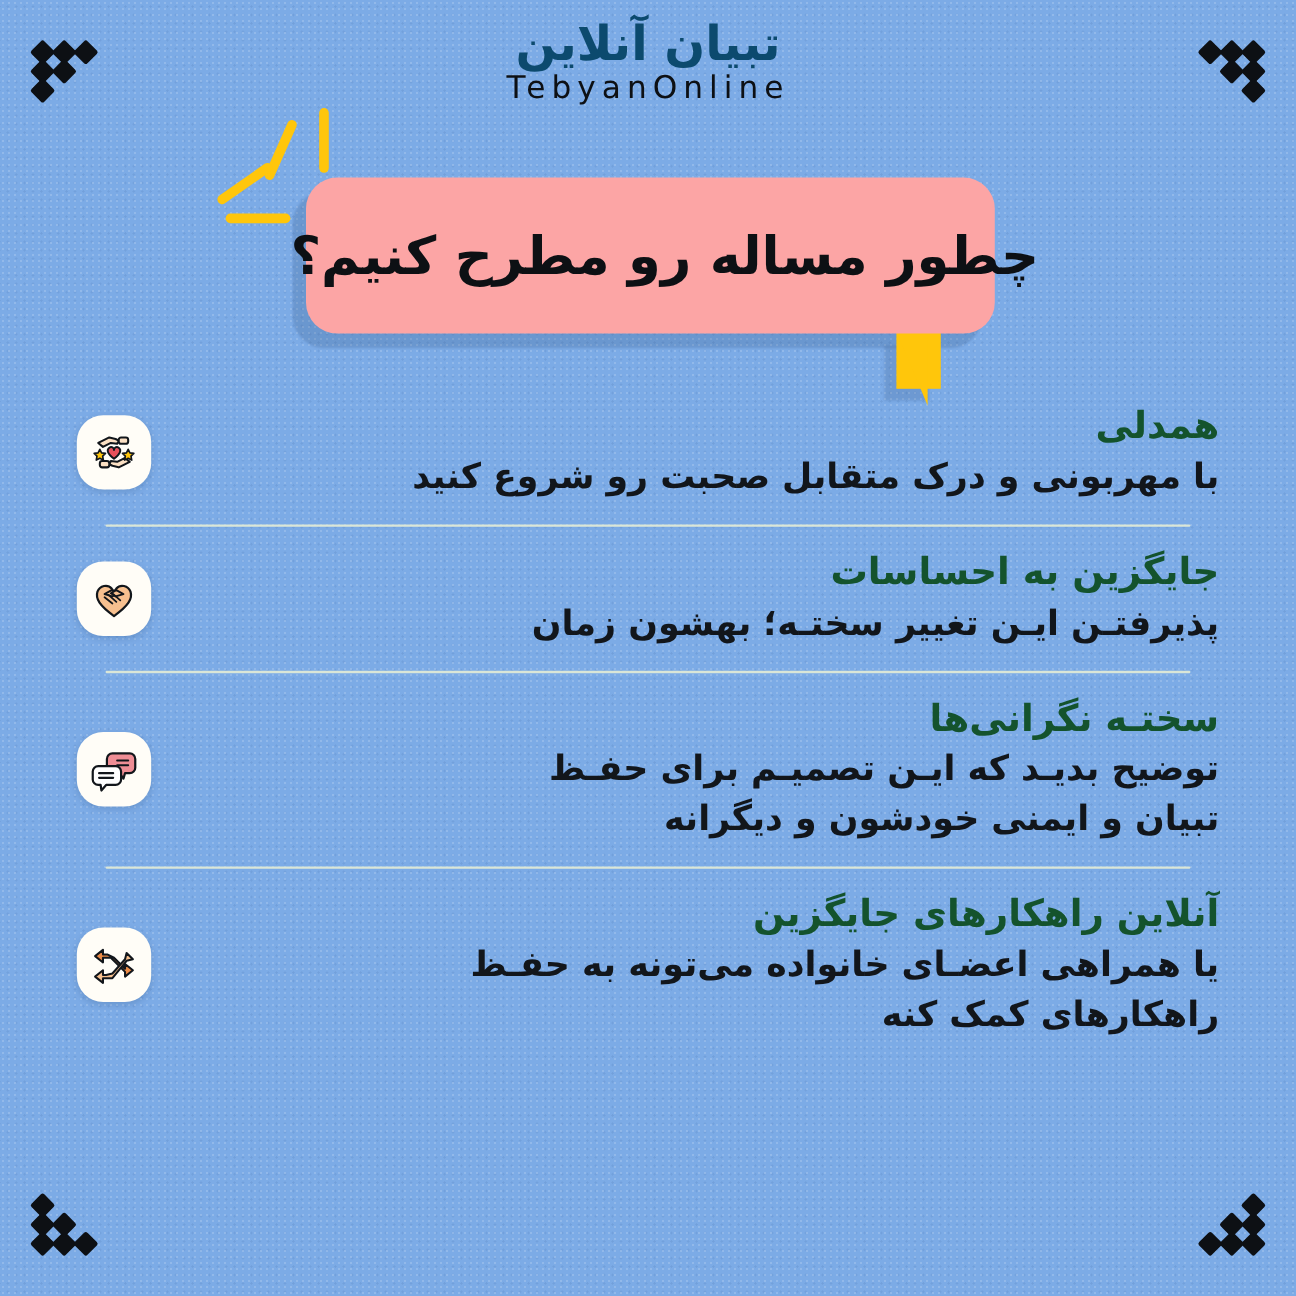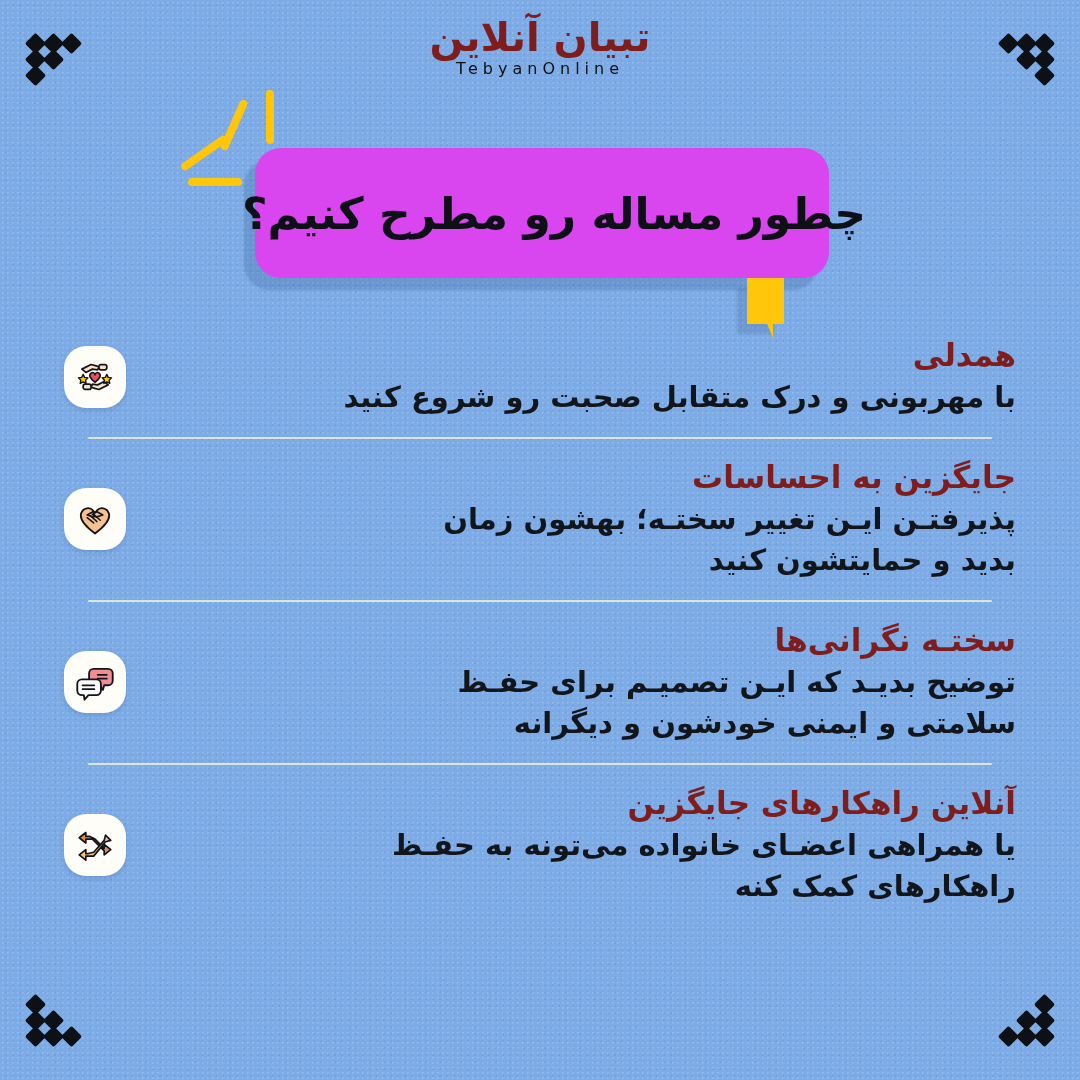--- a/index.html
+++ b/index.html
@@ -43,26 +43,26 @@
   .c-tr{ top:22px;  right:28px; transform:scaleX(-1); }
   .c-bl{ bottom:22px; left:28px; transform:scaleY(-1); }
   .c-br{ bottom:22px; right:28px; transform:scale(-1,-1); }
 
   
   .logo{
     position:absolute; top:14px; left:0; right:0;
     text-align:center;
   }
   .logo-fa{
-    font-size:40px; font-weight:700; color:#7f1d1d;
+    font-size:40px; font-weight:700; color:#0c4a6e;
     letter-spacing:-1px; line-height:1.15;
     direction:rtl;
   }
   .logo-en{
-    font-size:16px; font-weight:400; color:#0d1014;
+    font-size:26px; font-weight:400; color:#0d1014;
     letter-spacing:5px; direction:ltr;
     margin-top:-1px;
   }
 
   
   .rays{ position:absolute; left:196px; top:84px; width:120px; height:120px; }
   .ray{ position:absolute; background:#ffc60b; border-radius:4px; }
   .r1{ width:8px;  height:54px; left:70px;  top:6px;  transform:rotate(0deg); }
   .r2{ width:8px;  height:54px; left:34px;  top:14px; transform:rotate(24deg); }
   .r3{ width:8px;  height:54px; left:4px;   top:42px; transform:rotate(55deg); }
@@ -72,21 +72,21 @@
   .bubble-shadow{
     position:absolute; left:244px; top:160px;
     width:574px; height:130px;
     background:rgba(30,60,105,.18);
     border-radius:26px;
     filter:blur(1px);
   }
   .bubble{
     position:absolute; left:255px; top:148px;
     width:574px; height:130px;
-    background:#d946ef;
+    background:#fca5a5;
     border-radius:26px;
     display:flex; align-items:center; justify-content:center;padding-left:24px;
   }
   .bubble-title{
     font-size:44px; font-weight:700; color:#0d1014;
     direction:rtl; letter-spacing:-1px; white-space:nowrap;
   }
   .bubble-tail{
     position:absolute; left:747px; top:276px;
     width:0; height:0;
@@ -126,21 +126,21 @@
     display:flex; align-items:center; justify-content:center;
     box-shadow:0 2px 5px rgba(30,60,105,.18);
   }
   .sec-icon svg{ width:42px; height:42px; display:block; }
   .sec-text{
     flex:1 1 auto;
     text-align:right; direction:rtl;
     min-width:0;
   }
   .sec-head{
-    font-size:31px; font-weight:700; color:#7f1d1d;
+    font-size:31px; font-weight:700; color:#14532d;
     line-height:1.28; letter-spacing:-.6px;text-align:right;
   }
   .sec-body{
     font-size:29px; font-weight:600; color:#12161b;
     line-height:1.42; letter-spacing:-.4px;
     margin-top:1px;
   }
   .sec-body div{ white-space:nowrap; }
 
   .divider{
@@ -241,41 +241,40 @@
           <path d="M32 54 C14 41 8 32 11 23 C14 15 24 13 29 19 L32 23 L35 19 C40 13 50 15 53 23 C56 32 50 41 32 54 Z" fill="#f7c08f" stroke="#12161b" stroke-width="2.8" stroke-linejoin="round"></path>
           <path d="M20 26 L29 21 L36 25 L30 29 Z" fill="#f7c08f" stroke="#12161b" stroke-width="2.4" stroke-linejoin="round"></path>
           <path d="M44 26 L35 21 L28 25 L34 29 Z" fill="#f7c08f" stroke="#12161b" stroke-width="2.4" stroke-linejoin="round"></path>
           <path d="M20 30 L30 38 M25 27 L35 36 M30 25 L40 34" stroke="#12161b" stroke-width="2.2" stroke-linecap="round" fill="none"></path>
         </svg>
       </div>
       <div class="sec-text">
         <div class="sec-head">جایگزین به احساسات</div>
         <div class="sec-body">
           <div>پذیرفتـن ایـن تغییر سختـه؛ بهشون زمان</div>
-          <div>بدید و حمایتشون کنید</div>
         </div>
       </div>
     </div>
 
     <div class="divider"></div>
 
     <div class="section">
       <div class="sec-icon">
         <svg viewBox="0 0 64 64">
           <path d="M30 12 h22 a7 7 0 0 1 7 7 v11 a7 7 0 0 1 -7 7 h-6 l-2 7 -5 -7 h-9 a7 7 0 0 1 -7 -7 v-11 a7 7 0 0 1 7 -7 Z" fill="#ef8d95" stroke="#12161b" stroke-width="2.8" stroke-linejoin="round"></path>
           <path d="M36 21 h14 M36 27 h14" stroke="#12161b" stroke-width="2.6" stroke-linecap="round"></path>
           <path d="M12 28 h22 a7 7 0 0 1 7 7 v10 a7 7 0 0 1 -7 7 h-12 l-6 7 -1 -7 h-3 a7 7 0 0 1 -7 -7 v-10 a7 7 0 0 1 7 -7 Z" fill="#ffffff" stroke="#12161b" stroke-width="2.8" stroke-linejoin="round"></path>
           <path d="M13 37 h18 M13 43 h18" stroke="#12161b" stroke-width="2.6" stroke-linecap="round"></path>
         </svg>
       </div>
       <div class="sec-text">
         <div class="sec-head">سختـه نگرانی‌ها</div>
         <div class="sec-body">
           <div>توضیح بدیـد که ایـن تصمیـم برای حفـظ</div>
-          <div>سلامتی و ایمنی خودشون و دیگرانه</div>
+          <div>تبیان و ایمنی خودشون و دیگرانه</div>
         </div>
       </div>
     </div>
 
     <div class="divider"></div>
 
     <div class="section">
       <div class="sec-icon">
         <svg viewBox="0 0 64 64">
           <path d="M18 19 L18 13 L8 21 L18 29 L18 23 L28 23 L46 41 L46 47 L56 39 L46 31 L46 37 L32 23 L24 19 Z" fill="#eb8b47" stroke="#12161b" stroke-width="2.6" stroke-linejoin="round"></path>

